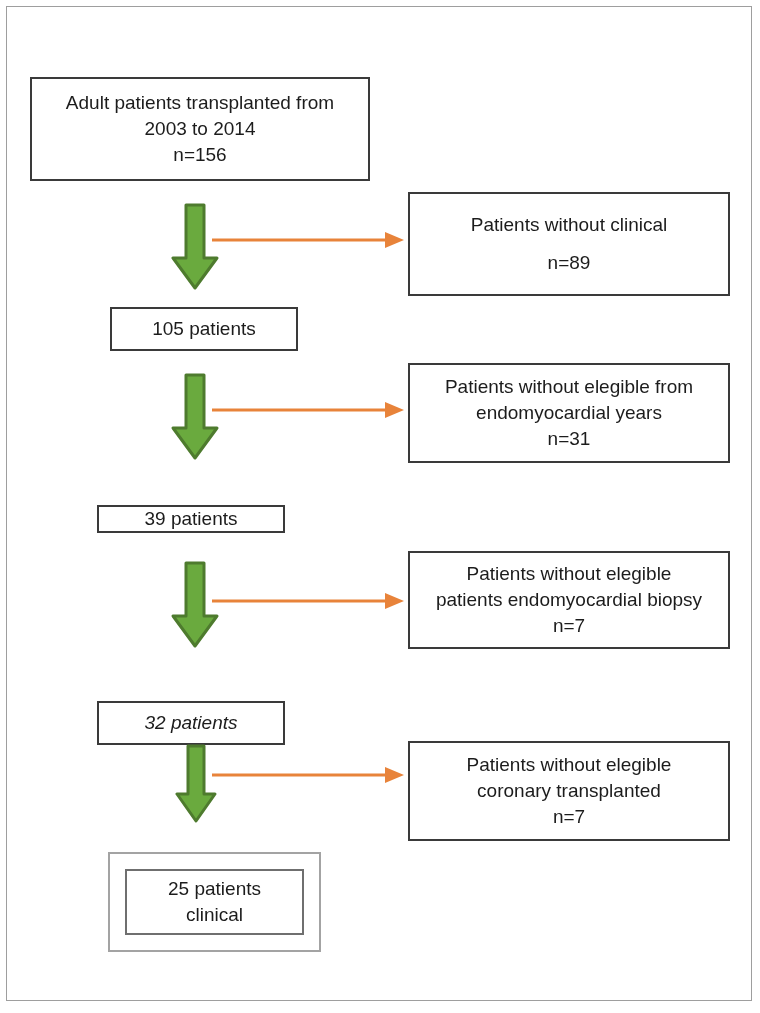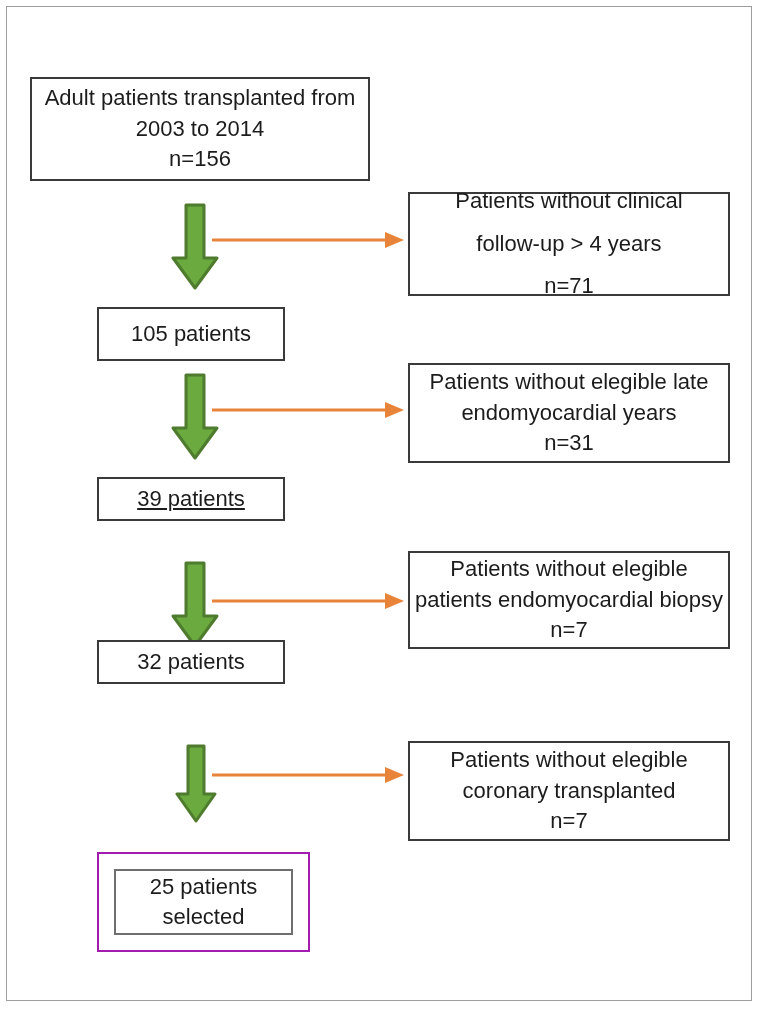--- a/index.html
+++ b/index.html
@@ -33,32 +33,33 @@
     position: absolute;
     box-sizing: border-box;
     background: #ffffff;
     border: 2px solid #3a3a3a;
     display: flex;
     flex-direction: column;
     align-items: center;
     justify-content: center;
     text-align: center;
     color: #1c1c1c;
-    font-size: 22px;
+    font-size: 19px;
     line-height: 1.38;
     padding: 2px 6px;
   }
   .node .line {
     display: block;
     white-space: nowrap;
   }
   
   .node.double {
-    border: 2px solid #a21caf;
+    border: 2px solid #a3a3a3;
     padding: 15px;
+    margin-left: 11px;
   }
   .node.double .inner {
     width: 100%;
     height: 100%;
     border: 2px solid #6f6f6f;
     box-sizing: border-box;
     display: flex;
     flex-direction: column;
     align-items: center;
     justify-content: center;
@@ -104,48 +105,47 @@
 
   <div class="connector" style="left:212px; top:228px; width:195px; height:24px;">
     <svg viewBox="0 0 195 24" preserveAspectRatio="none">
       <line x1="0" y1="12" x2="175" y2="12" stroke="#e8833a" stroke-width="3"></line>
       <polygon points="173,4 192,12 173,20" fill="#e8833a"></polygon>
     </svg>
   </div>
 
   <div class="node" style="left:408px; top:192px; width:322px; height:104px;gap:12px;">
     <span class="line">Patients without clinical</span>
-    <span class="line">follow-up &gt; 4 years</span>
-    <span class="line">n=71</span>
+    <span class="line">n=89</span>
   </div>
 
-  <div class="node" style="left:97px; top:307px; width:188px; height:54px;align-items:center;">
+  <div class="node" style="left:110px; top:307px; width:188px; height:44px;align-items:center;">
     <span class="line">105 patients</span>
   </div>
 
   <div class="arrow-down" style="left:170px; top:373px; width:50px; height:88px;">
     <svg viewBox="0 0 50 88" preserveAspectRatio="none">
       <polygon points="16,2 34,2 34,55 47,55 25,85 3,55 16,55" fill="#6aaa3e" stroke="#4e7b2e" stroke-width="3" stroke-linejoin="round"></polygon>
     </svg>
   </div>
 
   <div class="connector" style="left:212px; top:398px; width:195px; height:24px;">
     <svg viewBox="0 0 195 24" preserveAspectRatio="none">
       <line x1="0" y1="12" x2="175" y2="12" stroke="#e8833a" stroke-width="3"></line>
       <polygon points="173,4 192,12 173,20" fill="#e8833a"></polygon>
     </svg>
   </div>
 
   <div class="node" style="left:408px; top:363px; width:322px; height:100px;">
-    <span class="line">Patients without elegible late</span>
+    <span class="line">Patients without elegible from</span>
     <span class="line">endomyocardial years</span>
     <span class="line">n=31</span>
   </div>
 
-  <div class="node" style="left:97px; top:477px; width:188px; height:44px;text-decoration:underline;">
+  <div class="node" style="left:97px; top:505px; width:188px; height:28px;">
     <span class="line">39 patients</span>
   </div>
 
   <div class="arrow-down" style="left:170px; top:561px; width:50px; height:88px;">
     <svg viewBox="0 0 50 88" preserveAspectRatio="none">
       <polygon points="16,2 34,2 34,55 47,55 25,85 3,55 16,55" fill="#6aaa3e" stroke="#4e7b2e" stroke-width="3" stroke-linejoin="round"></polygon>
     </svg>
   </div>
 
   <div class="connector" style="left:212px; top:589px; width:195px; height:24px;">
@@ -154,21 +154,21 @@
       <polygon points="173,4 192,12 173,20" fill="#e8833a"></polygon>
     </svg>
   </div>
 
   <div class="node" style="left:408px; top:551px; width:322px; height:98px;">
     <span class="line">Patients without elegible</span>
     <span class="line">patients endomyocardial biopsy</span>
     <span class="line">n=7</span>
   </div>
 
-  <div class="node" style="left:97px; top:640px; width:188px; height:44px;">
+  <div class="node" style="left:97px; top:701px; width:188px; height:44px;font-style:italic;">
     <span class="line">32 patients</span>
   </div>
 
   <div class="arrow-down" style="left:174px; top:744px; width:44px; height:80px;">
     <svg viewBox="0 0 44 80" preserveAspectRatio="none">
       <polygon points="14,2 30,2 30,50 41,50 22,77 3,50 14,50" fill="#6aaa3e" stroke="#4e7b2e" stroke-width="3" stroke-linejoin="round"></polygon>
     </svg>
   </div>
 
   <div class="connector" style="left:212px; top:763px; width:195px; height:24px;">
@@ -180,17 +180,17 @@
 
   <div class="node" style="left:408px; top:741px; width:322px; height:100px;">
     <span class="line">Patients without elegible</span>
     <span class="line">coronary transplanted</span>
     <span class="line">n=7</span>
   </div>
 
   <div class="node double" style="left:97px; top:852px; width:213px; height:100px;">
     <div class="inner">
       <span class="line">25 patients</span>
-      <span class="line">selected</span>
+      <span class="line">clinical</span>
     </div>
   </div>
 
 </div>
 
 </body></html>

